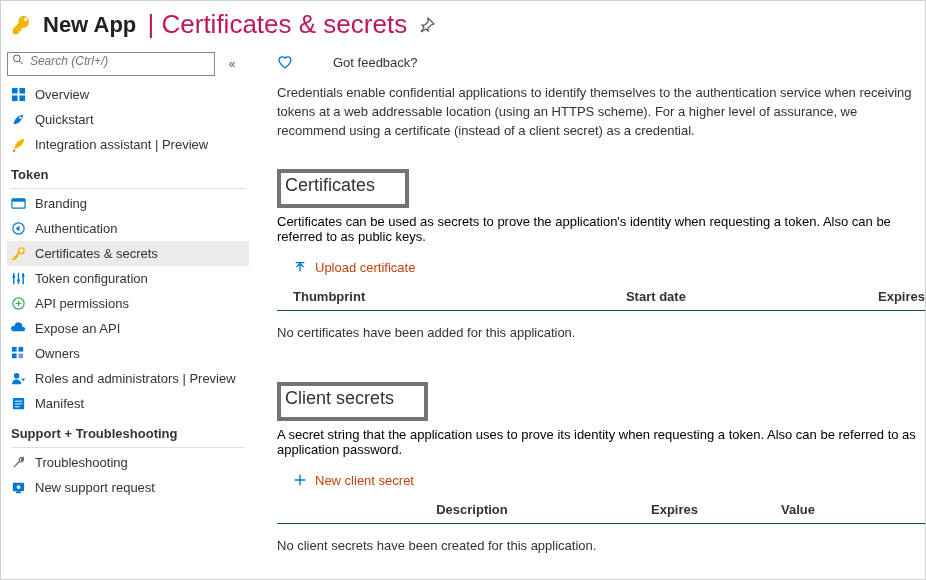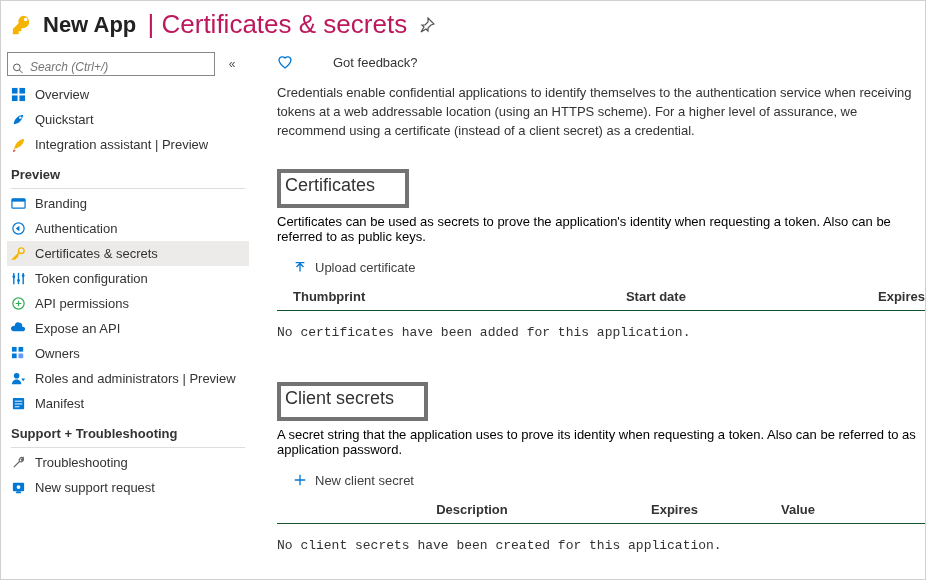--- a/index.html
+++ b/index.html
@@ -40,21 +40,21 @@
   }
   .search-row {
     display: flex;
     align-items: center;
     padding-right: 8px;
     margin-bottom: 6px;
   }
   .search-box {
     flex: 1;
     display: flex;
-    align-items: flex-end;
+    align-items: flex-start;
     border: 1px solid #888;
     height: 24px;
     padding: 0 4px;
     background: #fff;
   }
   .search-box .mag { width: 13px; height: 13px; color: #555; margin-right: 4px; }
   .search-box input {
     border: none; outline: none; font-size: 12px; width: 100%;
     font-style: italic;
     color: #666;
@@ -122,40 +122,40 @@
     display: inline-block;
     border: 4px solid #737373;
     padding: 0 26px 0 4px;
     margin-bottom: 6px;
   }
   .sec-desc { font-size: 13px; color: #000000; margin-bottom: 16px; }
   .action-btn {
     display: flex;
     align-items: center;
     font-size: 13px;
-    color: #404040;
+    color: #c2410c;
     cursor: pointer;
     margin-left: 16px;
     margin-bottom: 8px;
   }
   .action-btn .aic { width: 14px; height: 14px; margin-right: 8px; }
   .tbl-head {
     display: flex;
     border-bottom: 1px solid #14532d;
     padding: 6px 0 6px 16px;
     font-weight: 600;
     font-size: 13px;
   }
   .tbl-cert .c1 { width: 350px; }
   .tbl-cert .c2 { width: 265px; }
   .tbl-cert .c3 { flex: 1; text-align: left; }
   .tbl-sec .c1 { width: 358px; text-align: center; }
   .tbl-sec .c2 { width: 130px; }
   .tbl-sec .c3 { flex: 1; }
-  .empty-msg { font-size: 13px; color: #333; padding: 14px 0 0 0; margin-bottom: 42px; font-family: Liberation Mono, monospace; }
+  .empty-msg { font-size: 13px; color: #333; padding: 14px 0 0 0; margin-bottom: 42px; }
 </style>
 </head>
 <body>
 
 <div class="hdr">
   <svg class="key-ic" viewBox="0 0 24 24">
       <path fill="#f5b400" d="M14 2a6 6 0 0 0-5.65 8L2 16.35V22h5.65l1.4-1.4-1.05-1.05 1.4-1.4 1.05 1.05 1.4-1.4-1.05-1.05 1.4-1.4A6 6 0 1 0 14 2zm2 6a2 2 0 1 1 0-4 2 2 0 0 1 0 4z"></path>
     </svg>
   <span class="hdr-title">New App</span>
   <span class="hdr-sub">&nbsp;|&nbsp;<span>Certificates &amp; secrets</span></span>
@@ -194,21 +194,21 @@
       <span>Quickstart</span>
     </div>
     <div class="nav-item">
       <svg class="nav-ic" viewBox="0 0 16 16">
           <path fill="#f5b400" d="M3 13l2-5c2-4 6-6 9-6 0 3-2 7-6 9l-5 2z"></path>
           <path fill="#d93025" d="M3 13l-1 3 3-1z"></path>
         </svg>
       <span>Integration assistant | Preview</span>
     </div>
 
-    <div class="nav-section">Preview</div>
+    <div class="nav-section">Token</div>
     <hr class="nav-hr">
 
     <div class="nav-item">
       <svg class="nav-ic" viewBox="0 0 16 16">
           <rect x="1" y="3" width="14" height="10" rx="1" fill="none" stroke="#0078d4" stroke-width="1.3"></rect>
           <rect x="1" y="3" width="14" height="3" fill="#0078d4"></rect>
         </svg>
       <span>Branding</span>
     </div>
     <div class="nav-item">

